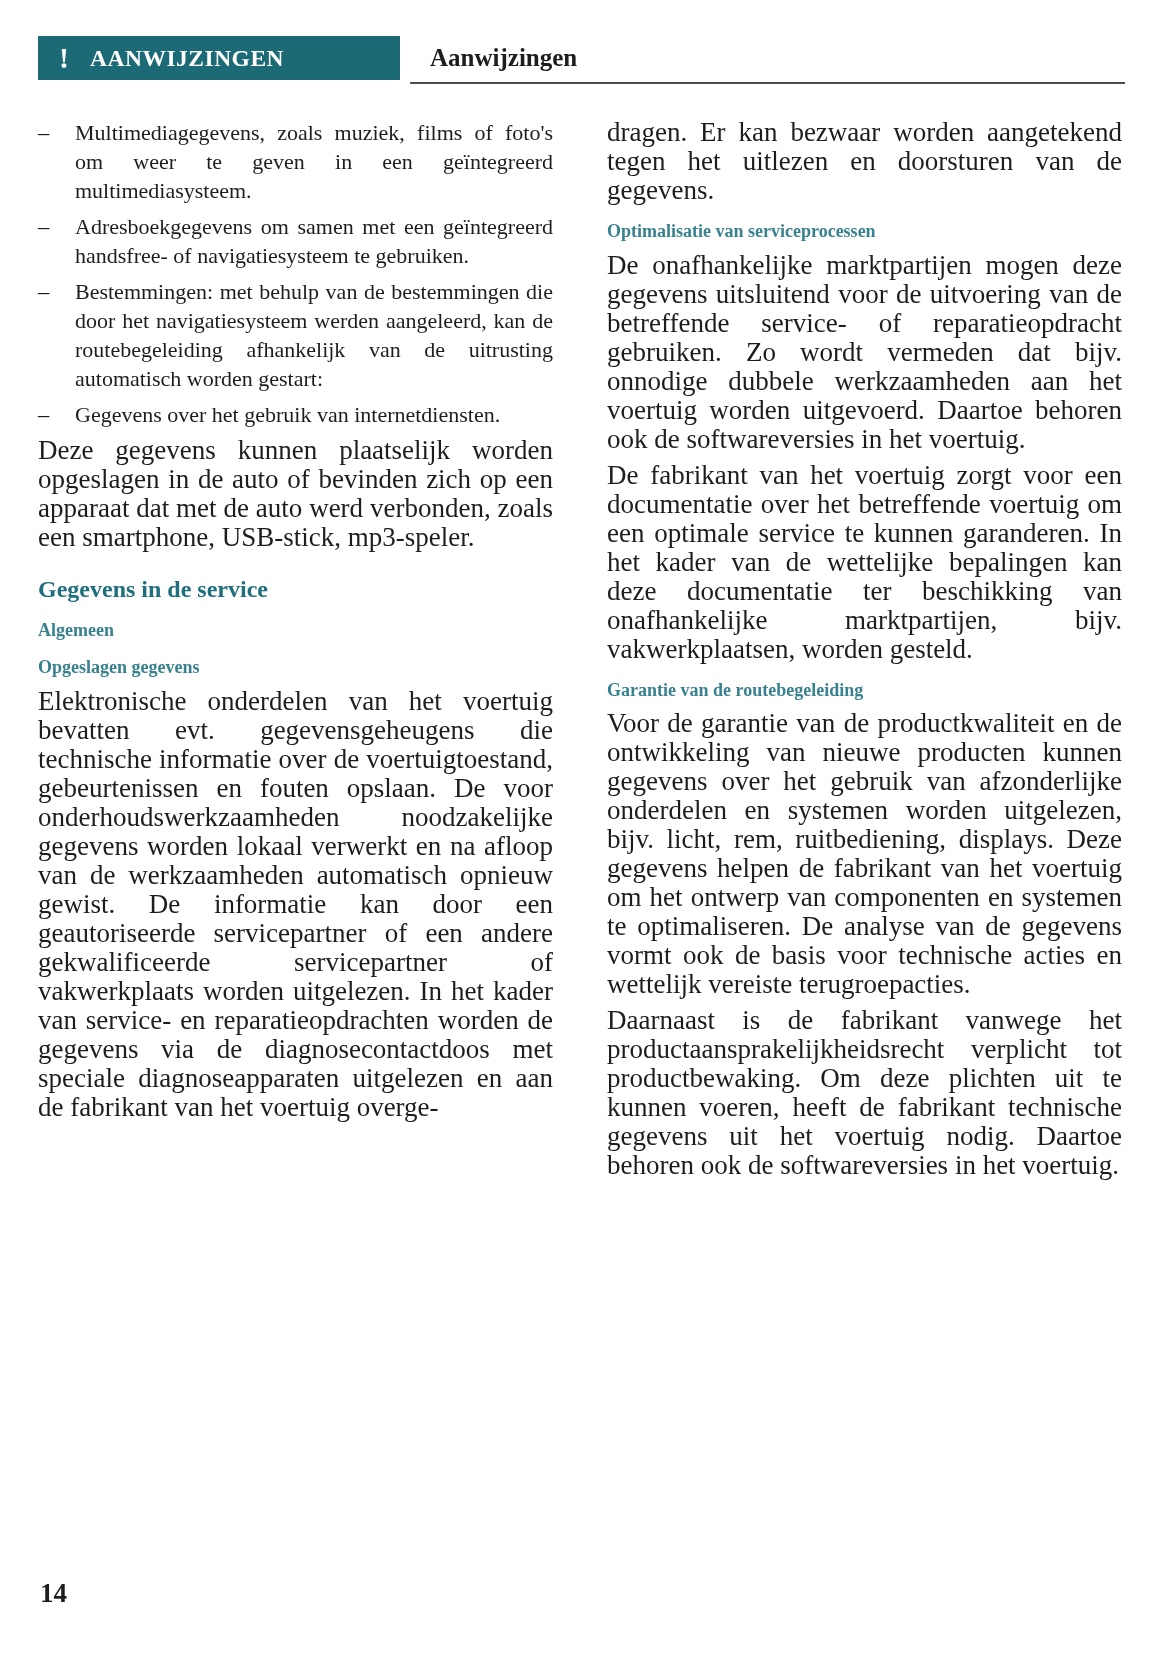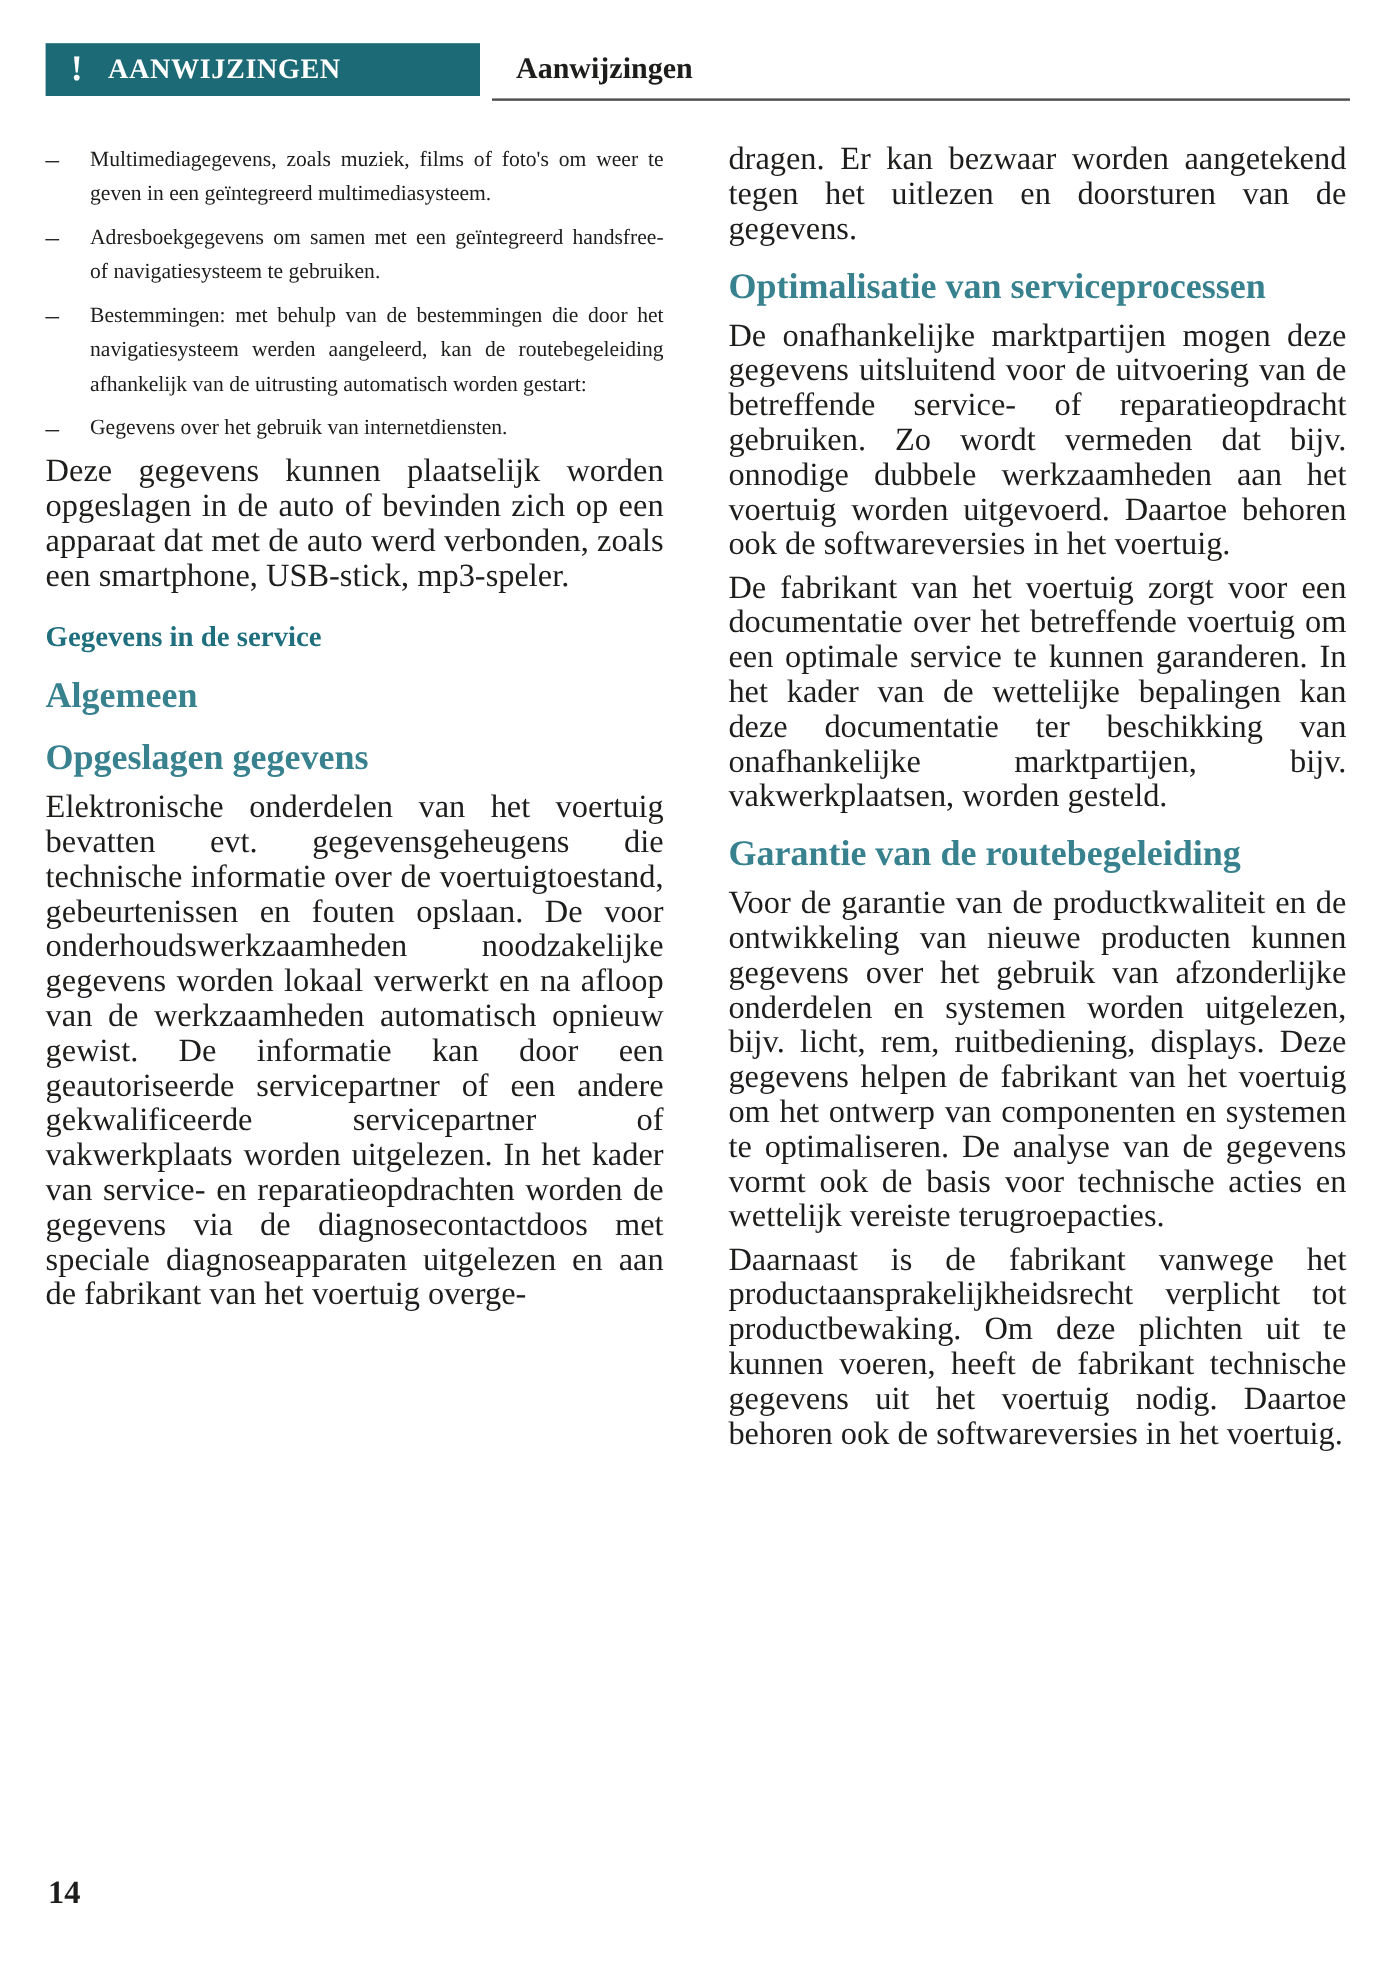--- a/index.html
+++ b/index.html
@@ -47,36 +47,36 @@
     text-align:justify;
     margin:0 0 7px 0;
   }
   ul.dash{list-style:none;margin:0 0 4px 0;}
   ul.dash li{display:flex;margin-bottom:7px;}
   ul.dash .marker{
     flex:0 0 37px;width:37px;
     font-size:22.5px;line-height:29px;
   }
   ul.dash .text{
-    flex:1;font-size:18px;line-height:29px;
+    flex:1;font-size:22px;line-height:29px;
     text-align:justify;
   }
   h2.section{
     font-size:24px;line-height:1.15;font-weight:bold;
     color:var(--heading);
     margin:24px 0 13px 0;
   }
   h3.sub{
-    font-size:30px;line-height:1.2;font-weight:bold;
+    font-size:18px;line-height:1.2;font-weight:bold;
     color:var(--subheading);
     margin:16px 0 8px 0;
   }
   .col > :first-child{margin-top:0;}
   .page-number{
-    position:absolute;left:40px;bottom:60px;
+    position:absolute;left:40px;bottom:44px;
     font-size:27px;font-weight:bold;color:var(--text);
   }
 </style>
 </head>
 <body>
 
 <div class="page">
 
   <header class="header">
     <div class="badge">

